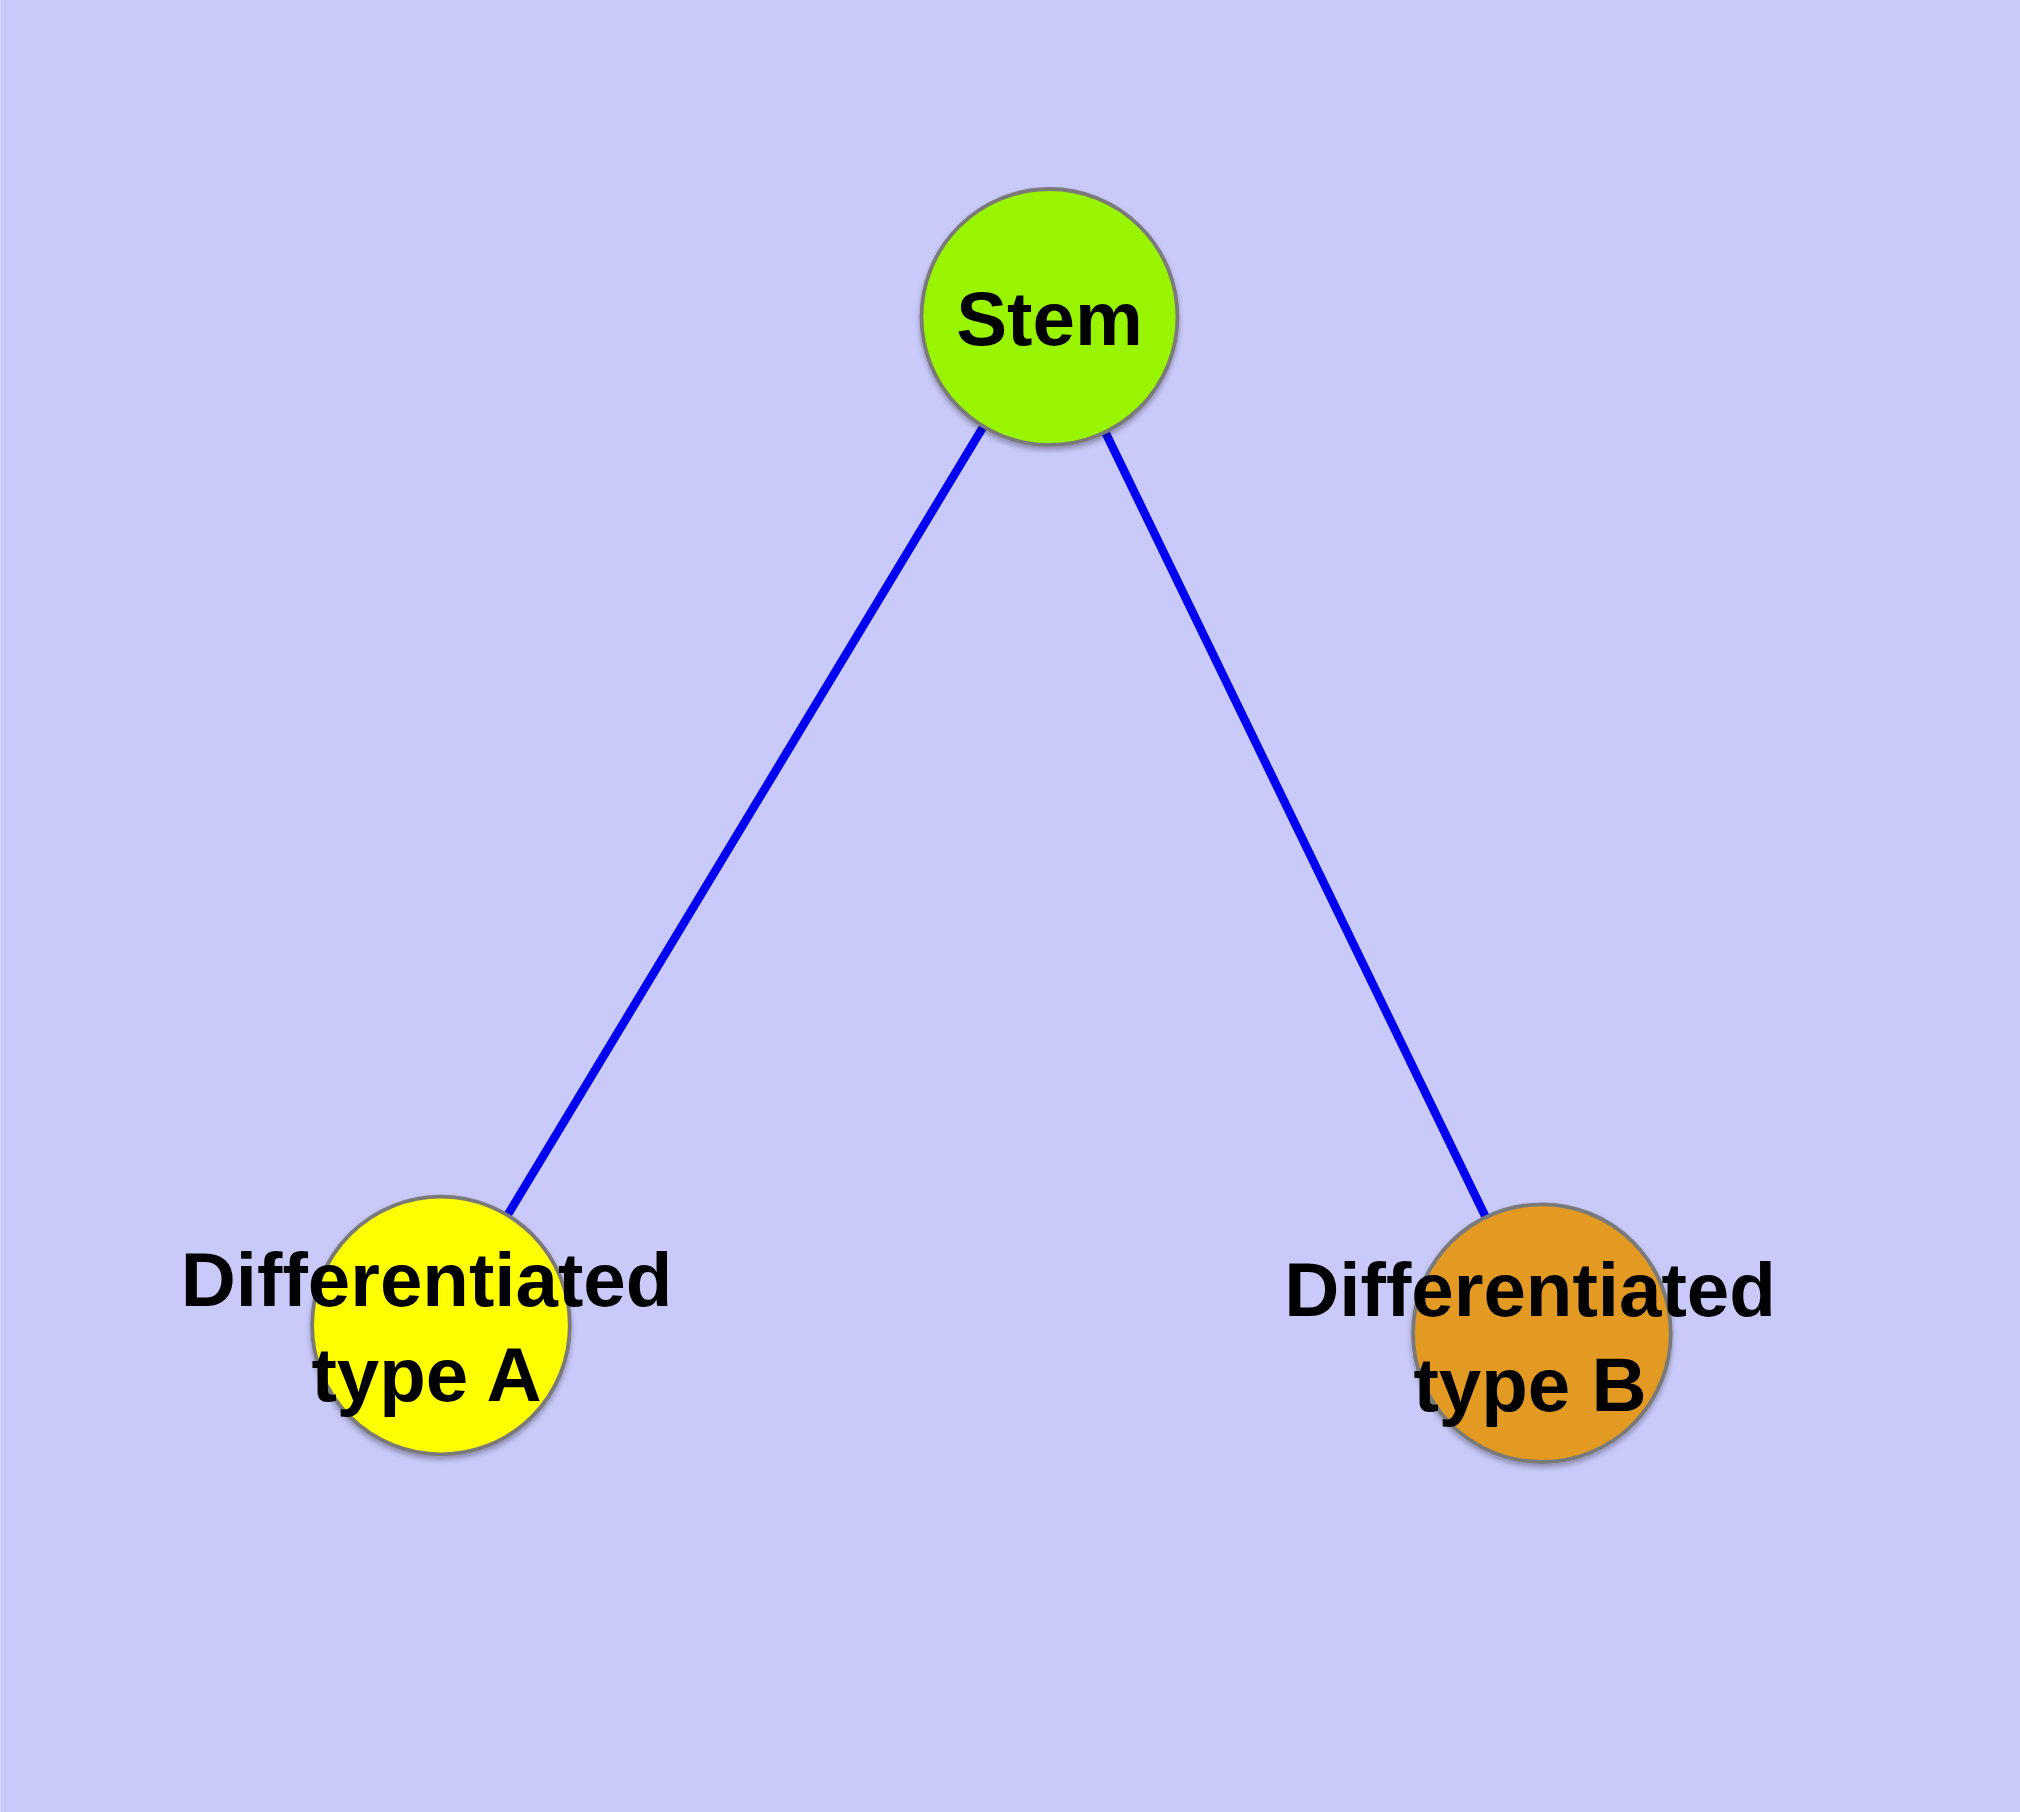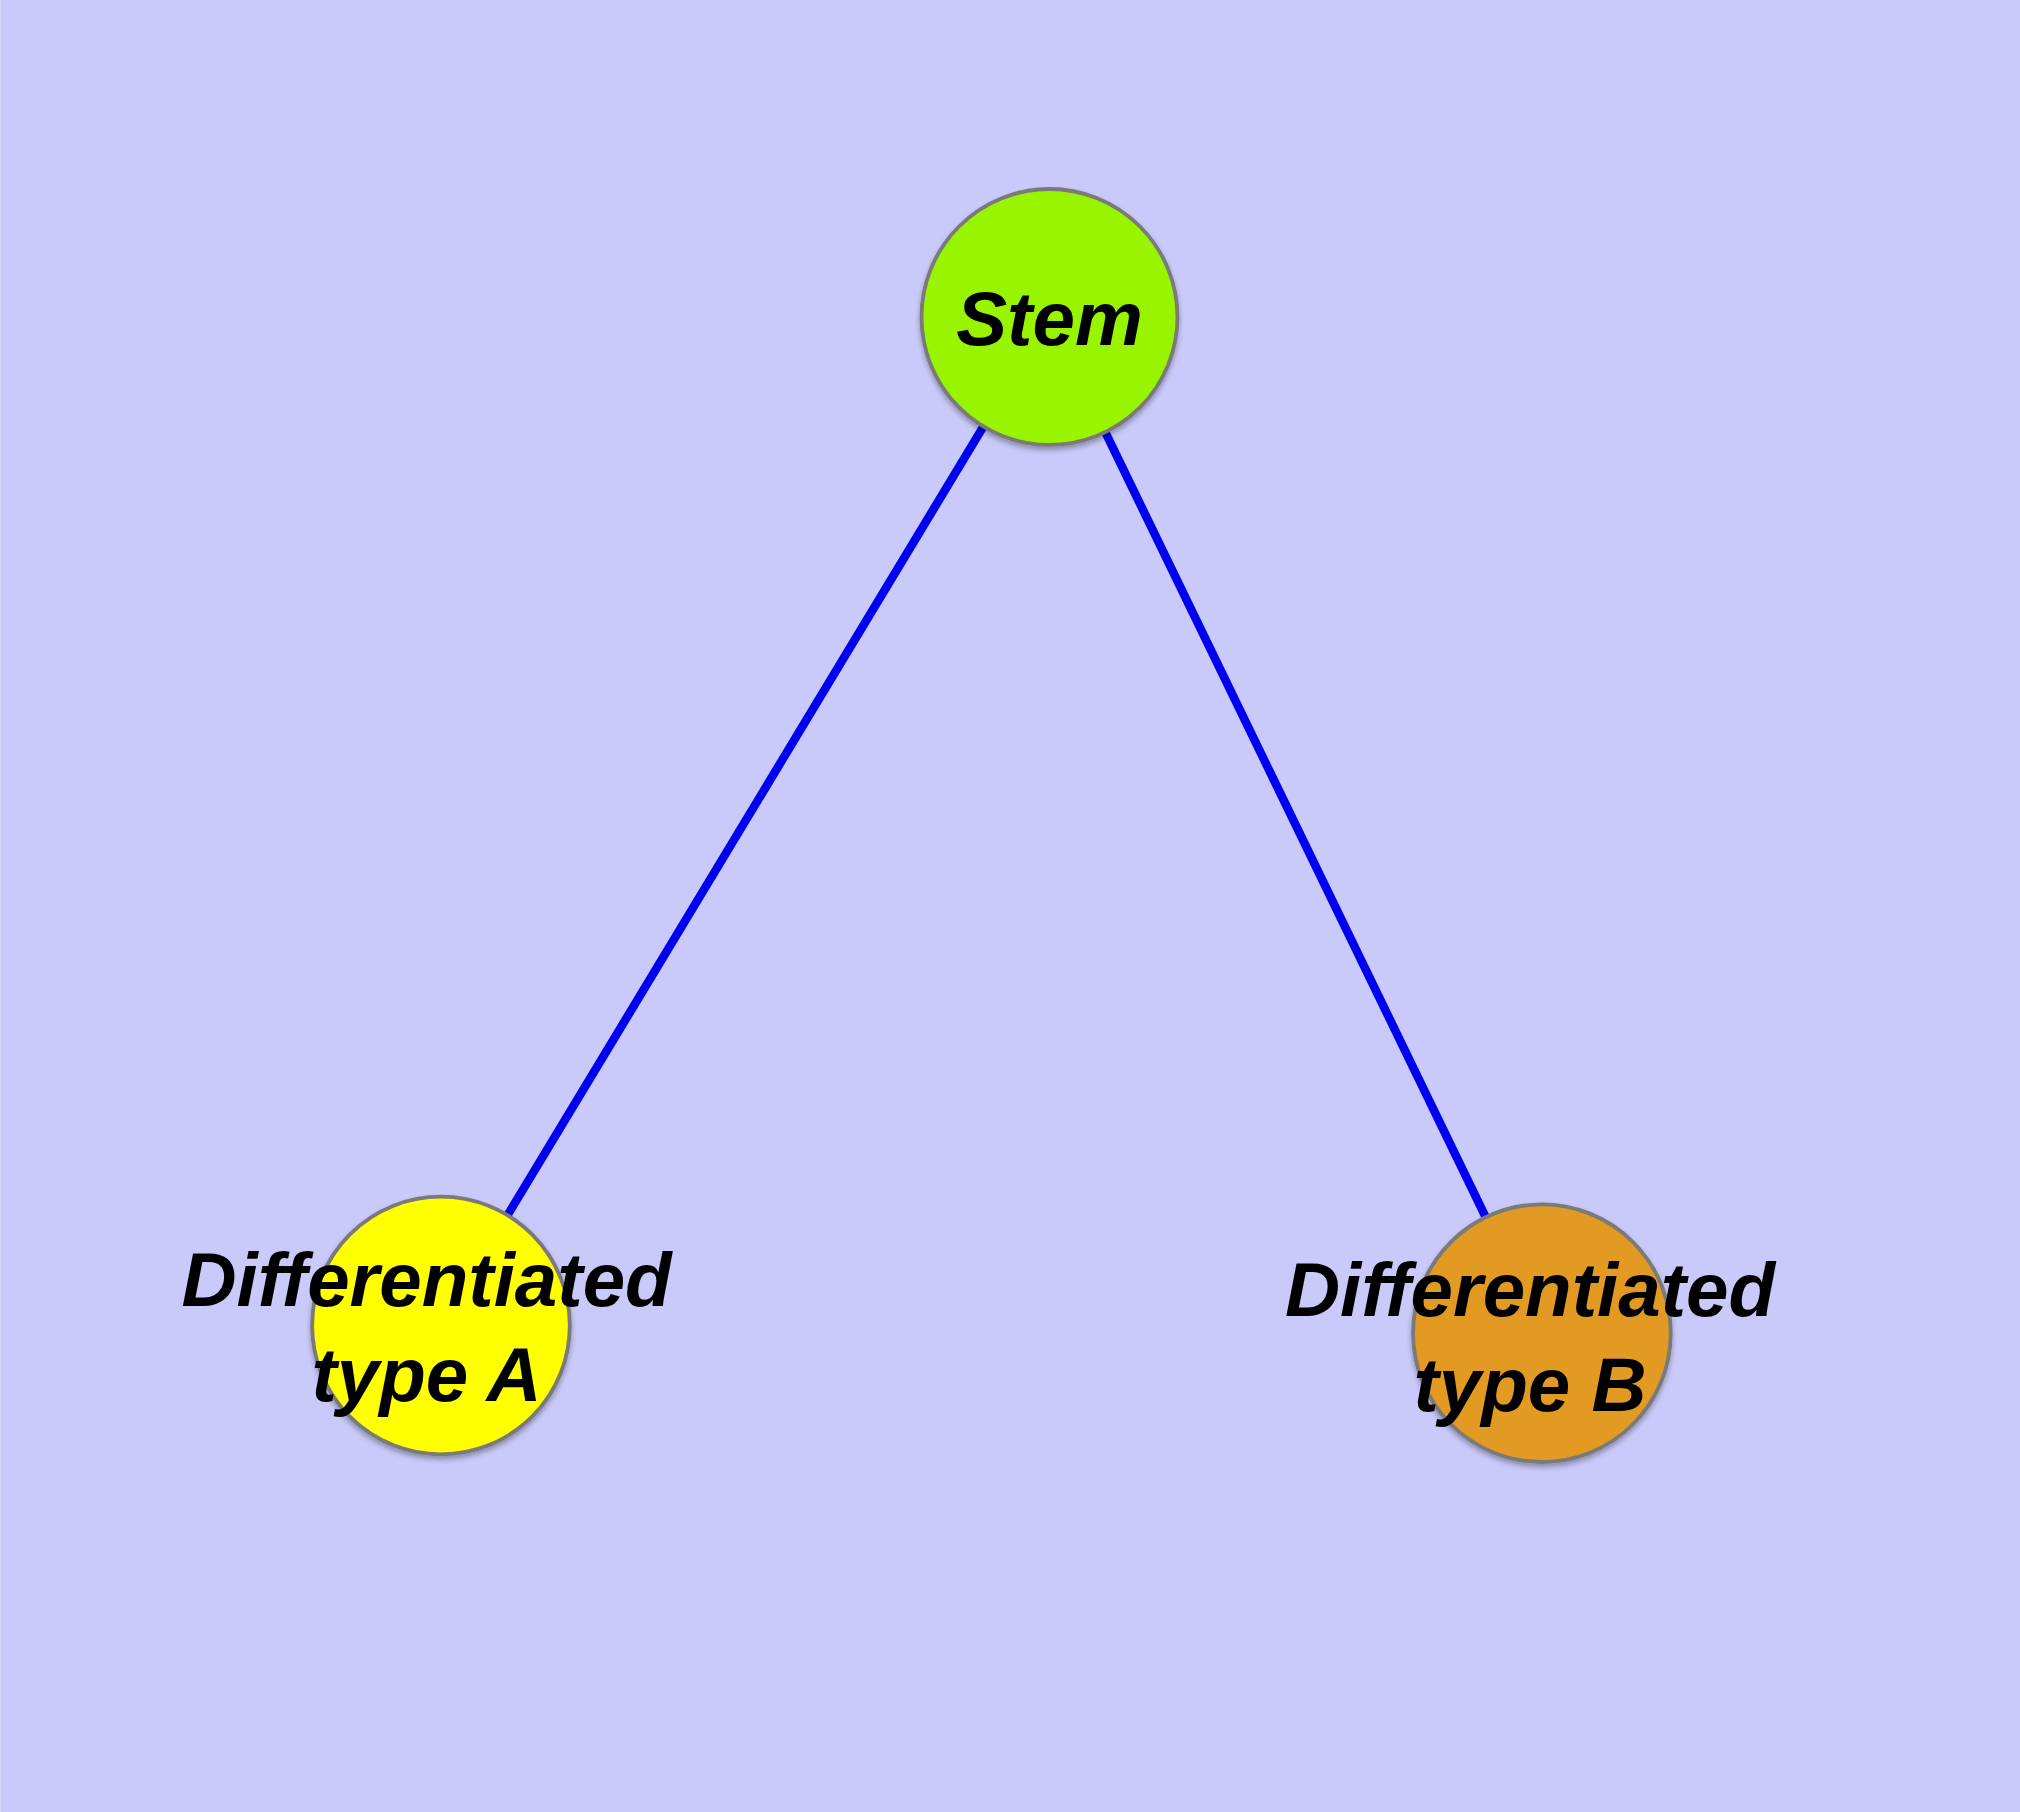--- a/index.html
+++ b/index.html
@@ -6,21 +6,20 @@
     margin: 0;
     padding: 0;
     width: 2021px;
     height: 1812px;
     overflow: hidden;
     font-family: "Liberation Sans", sans-serif;
   }
   #diagram-wrap {
     width: 2015px;
     height: 1812px;
-    font-style: italic;
   }
   svg {
     display: block;
   }
   .node-label {
     font-family: "Liberation Sans", sans-serif;
     font-weight: bold;
     pointer-events: none;
   }
 </style>

